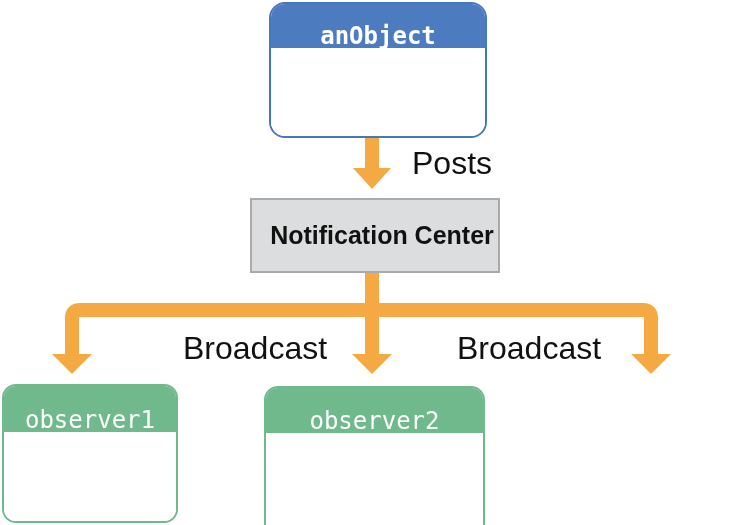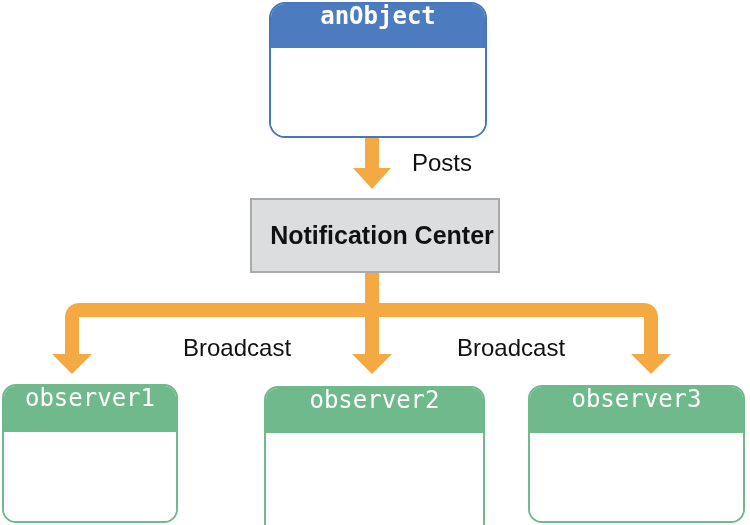--- a/index.html
+++ b/index.html
@@ -33,21 +33,21 @@
     flex-direction: column;
   }
 
   
   .classbox {
     border-radius: 16px;
     overflow: hidden;
   }
   .classbox .hdr {
     display: flex;
-    align-items: flex-start;
+    align-items: flex-end;
     justify-content: center;
     font-family: "DejaVu Sans Mono", monospace;
     color: var(--header-text, #ffffff);
     font-size: 24px;
     line-height: 1;
   }
   .classbox .bod { flex: 1; background: #ffffff; }
 
   .blue-box { border: 2px solid var(--blue-border, #4677bc); }
   .blue-box .hdr { background: var(--blue-header, #4c7cbf); font-weight: bold; }
@@ -63,21 +63,21 @@
     display: flex;
     flex-direction: row;
     font-weight: bold;
     font-size: 25px;
     color: var(--text-dark, #111111);
   }
 
   .edge-label {
     position: absolute;
     z-index: 3;
-    font-size: 24px;
+    font-size: 32px;
     line-height: 24px;
     color: var(--text-dark, #111111);
     white-space: nowrap;
   }
 
   .orange-stroke { fill: none; stroke: var(--arrow-orange, #f5a942); stroke-width: 14px; }
   .orange-fill   { fill: var(--arrow-orange, #f5a942); stroke: none; }
 </style>
 </head>
 <body>
@@ -120,20 +120,14 @@
     <div class="bod"></div>
   </div>
 
   <div class="node classbox green-box" style="left:264px; top:386px; width:221px; height:151px;">
     <div class="hdr" style="height:45px;">
       <span>observer2</span>
     </div>
     <div class="bod"></div>
   </div>
 
-  <div class="node classbox green-box" style="left:528px; top:385px; width:217px; height:138px;">
-    <div class="hdr" style="height:46px;">
-      <span>observer3</span>
-    </div>
-    <div class="bod"></div>
-  </div>
 
 </div>
 
 </body></html>

